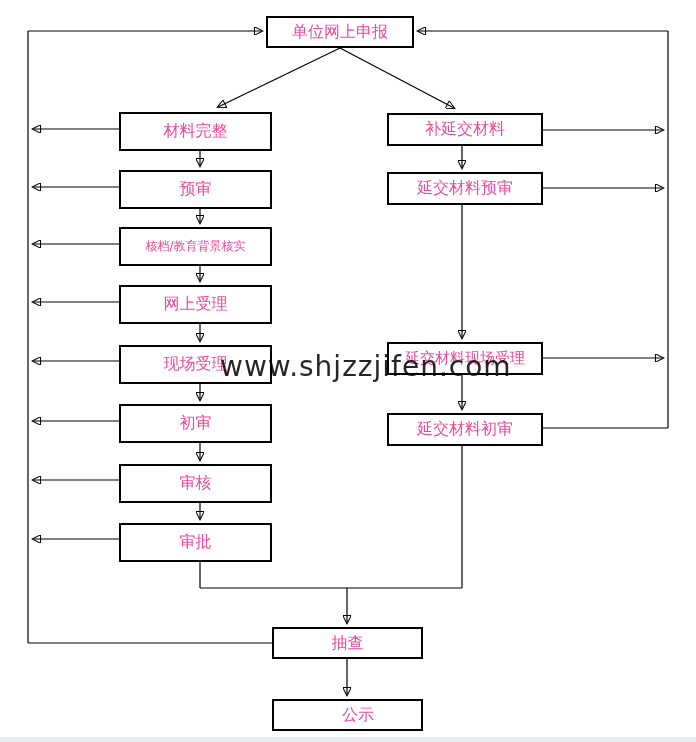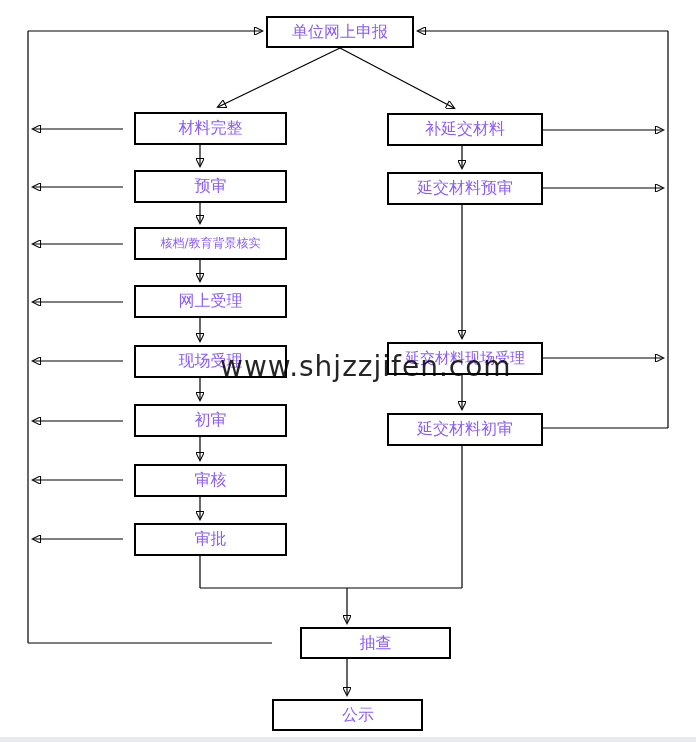--- a/index.html
+++ b/index.html
@@ -8,35 +8,35 @@
     font-family:"DejaVu Sans","Liberation Sans",sans-serif;
     overflow:hidden;
   }
   #canvas{position:absolute;left:0;top:0;width:696px;height:742px;}
   svg.wires{position:absolute;left:0;top:0;width:696px;height:742px;z-index:1;}
   svg.wires line, svg.wires path{stroke:#000;stroke-width:1.2;fill:none;}
   .node{
     position:absolute;z-index:2;box-sizing:border-box;
     background:#ffffff;border:2px solid #000;
     display:flex;align-items:center;justify-content:center;
-    font-size:16px;color:#8b5cf6;white-space:nowrap;
+    font-size:16px;color:#ec4899;white-space:nowrap;
   }
   
   .n-top{left:266px;top:16px;width:148px;height:32px;}
   
-  .n-l{left:134px;width:153px;height:33px;}
+  .n-l{left:119px;width:153px;height:39px;}
   .n-l1{top:112px;} .n-l2{top:170px;} .n-l3{top:227px;font-size:12px;}
   .n-l4{top:285px;} .n-l5{top:345px;} .n-l6{top:404px;}
   .n-l7{top:464px;} .n-l8{top:523px;}
   
   .n-r{left:387px;width:156px;height:33px;}
   .n-r1{top:113px;} .n-r2{top:172px;} .n-r3{top:342px;font-size:15px;} .n-r4{top:413px;}
   
   .n-b{left:272px;width:151px;height:32px;}
-  .n-b1{top:627px;margin-left:28px;} .n-b2{top:699px;padding-left:21px;}
+  .n-b1{top:627px;} .n-b2{top:699px;padding-left:21px;}
   .watermark{
     position:absolute;z-index:3;left:220px;top:350px;
     font-size:28px;letter-spacing:1px;color:#000000;opacity:.85;
     pointer-events:none;
   }
   .bottom-bar{
     position:absolute;z-index:4;left:0;bottom:0;width:696px;height:5px;
     background:#eaebee;
   }
 </style>

